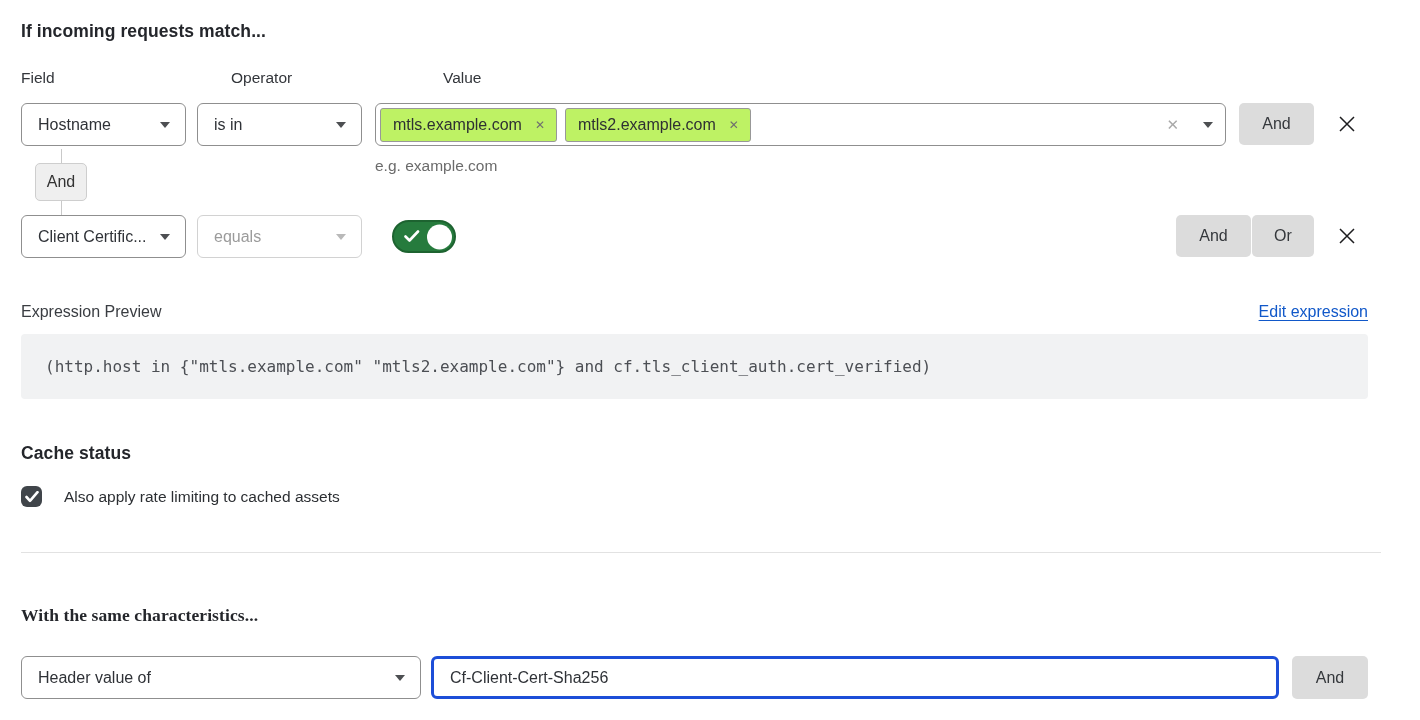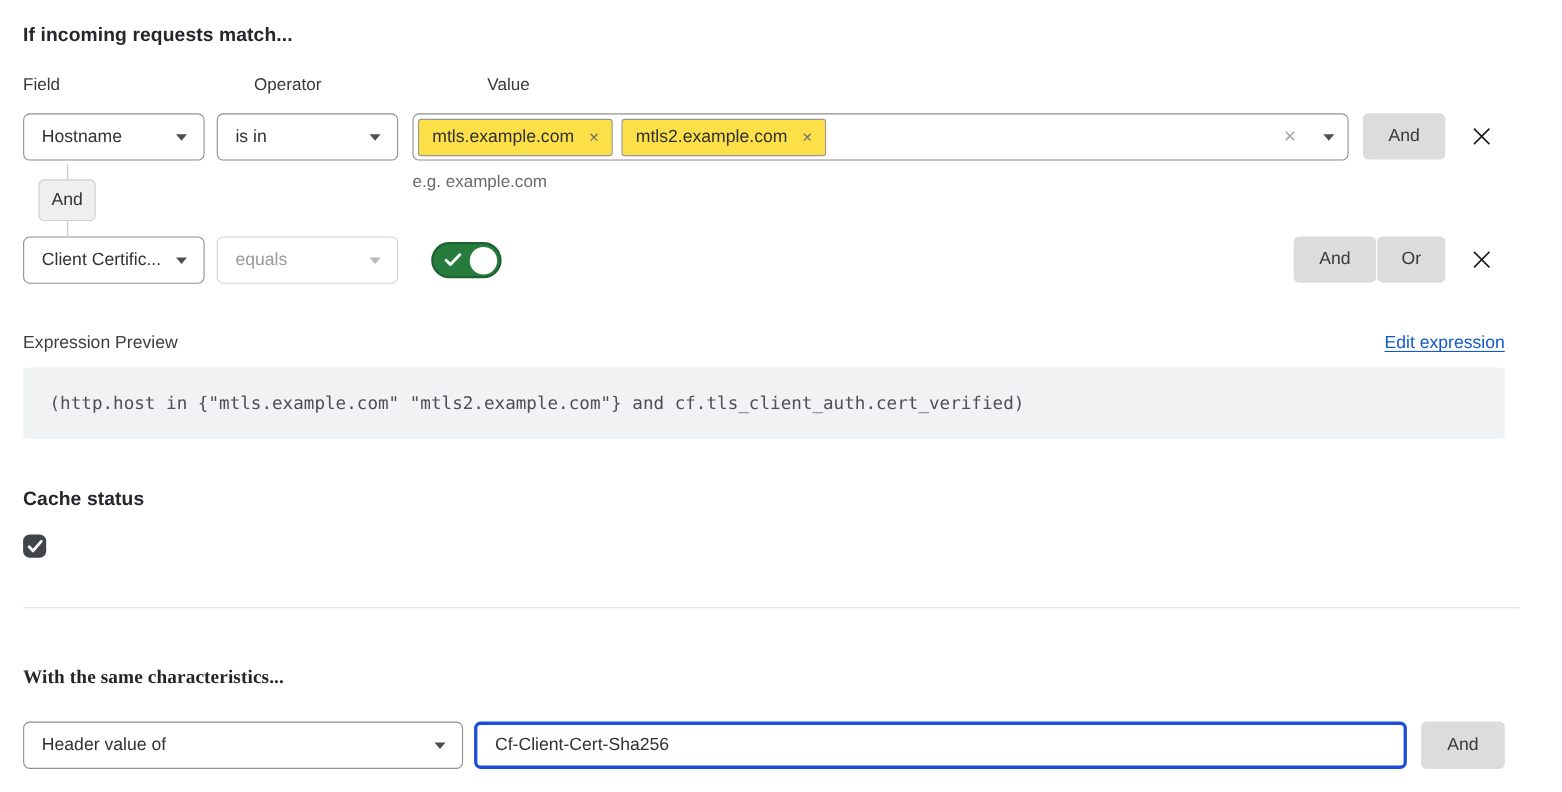--- a/index.html
+++ b/index.html
@@ -32,21 +32,21 @@
   .select.disabled .caret { border-top-color: #b9b9b9; }
   .select .sel-txt { white-space: nowrap; overflow: hidden; }
 
   .value-col { flex: 1; min-width: 0; }
   .multiselect {
     height: 43px; border: 1px solid #8f8f8f; border-radius: 6px; background: #fff;
     display: flex; align-items: center; padding: 0 12px 0 4px;
   }
   .tags { flex: 1; display: flex; gap: 8px; align-items: center; min-width: 0; }
   .tag {
-    height: 34px; background: #fde047; border: 1px solid #989898; border-radius: 3px;
+    height: 34px; background: #bef264; border: 1px solid #989898; border-radius: 3px;
     display: flex; align-items: center; padding: 0 11px 0 12px; font-size: 16px; color: #2e3033; white-space: nowrap;
   }
   .tag .tag-x { font-size: 12px; color: #6f6f6f; margin-left: 13px; cursor: pointer; line-height: 1; }
   .ms-clear { font-size: 15px; color: #a9a9a9; cursor: pointer; margin-right: 16px; line-height: 1; }
   .helper { margin-top: 11px; font-size: 15.5px; color: #6b6b6b; }
 
   .btn {
     height: 42px; background: #dcdcdc; border: none; border-radius: 5px;
     font-family: "Liberation Sans", sans-serif; font-size: 16px; color: #35383c;
     display: flex; align-items: center; justify-content: center; cursor: pointer;
@@ -180,20 +180,21 @@
   </div>
   <div class="code-block">(http.host in {"mtls.example.com" "mtls2.example.com"} and cf.tls_client_auth.cert_verified)</div>
 
   <h1 class="sec-title cache-title">Cache status</h1>
   <div class="check-row">
     <div class="checkbox" role="checkbox" aria-checked="true">
       <svg width="14" height="12" viewBox="0 0 14 12">
         <path d="M1.5 6 L5 9.8 L12.5 1.2" stroke="#ffffff" stroke-width="2.6" fill="none" stroke-linecap="round" stroke-linejoin="round"></path>
       </svg>
     </div>
+    <span class="check-label">Also apply rate limiting to cached assets</span>
   </div>
 
   <hr class="divider">
 
   <h1 class="sec-title char-title">With the same characteristics...</h1>
   <div class="char-row">
     <div class="select w-char">
       <span class="sel-txt">Header value of</span>
       <span class="caret"></span>
     </div>

